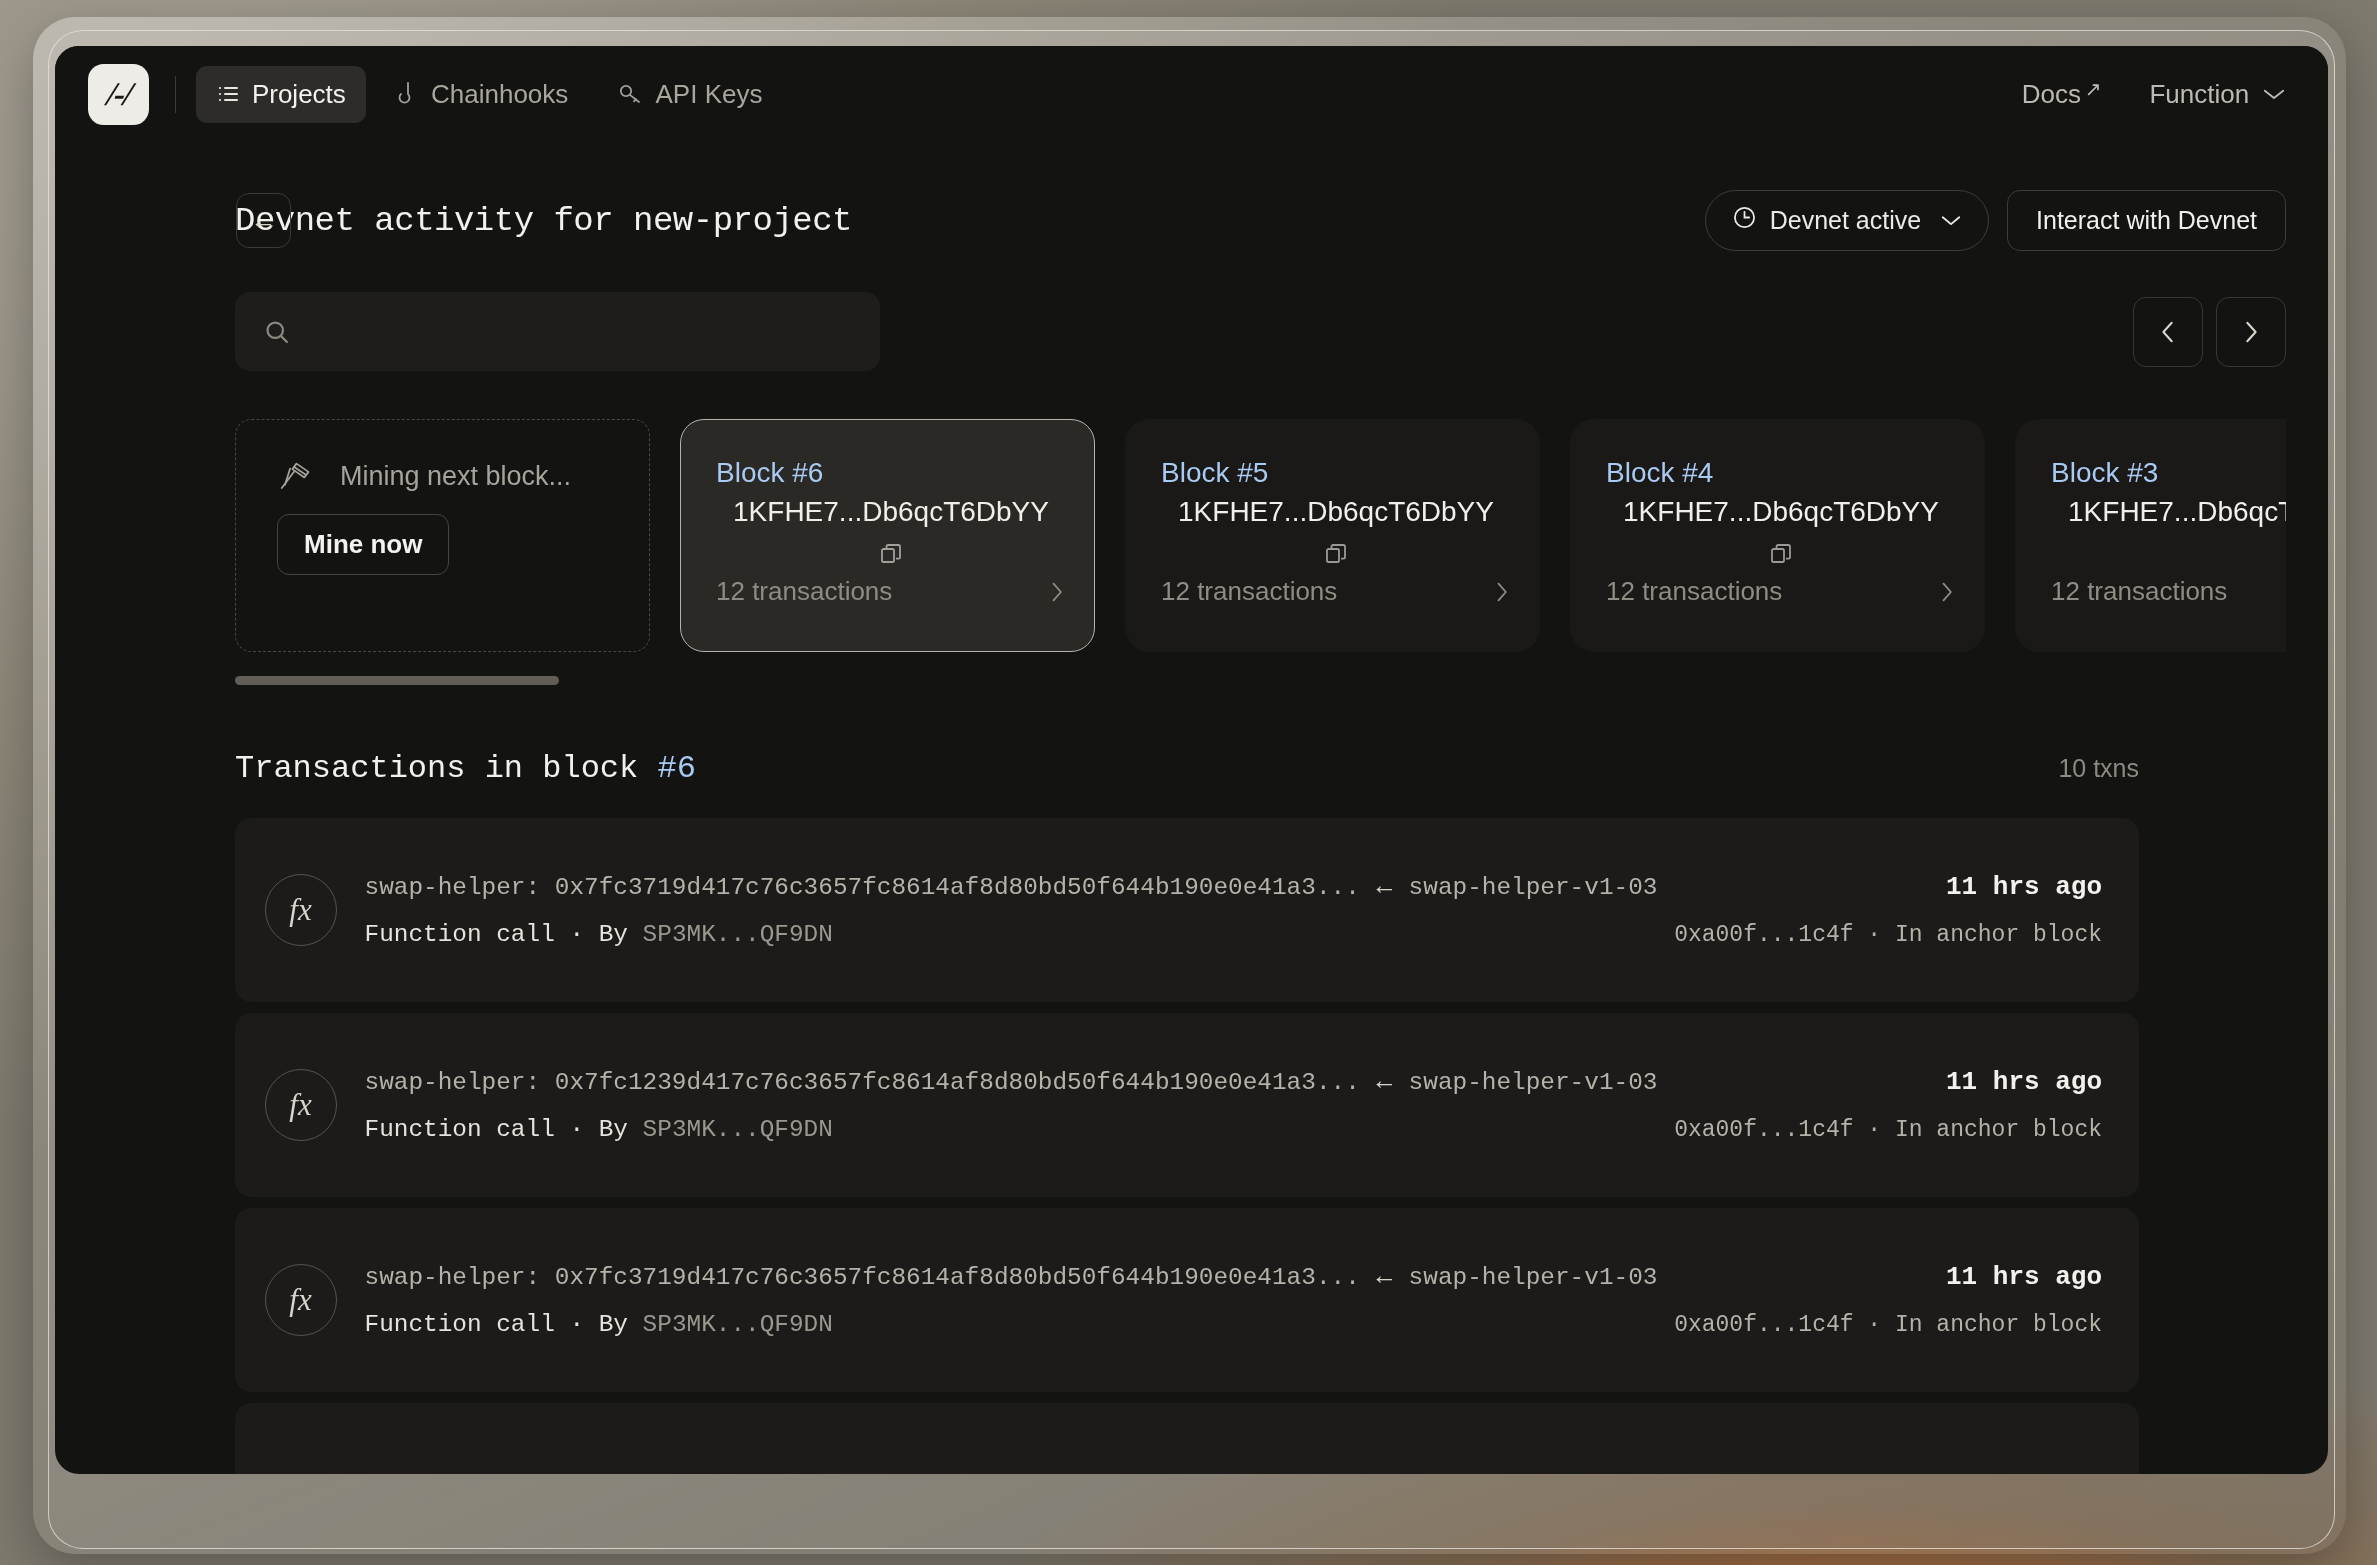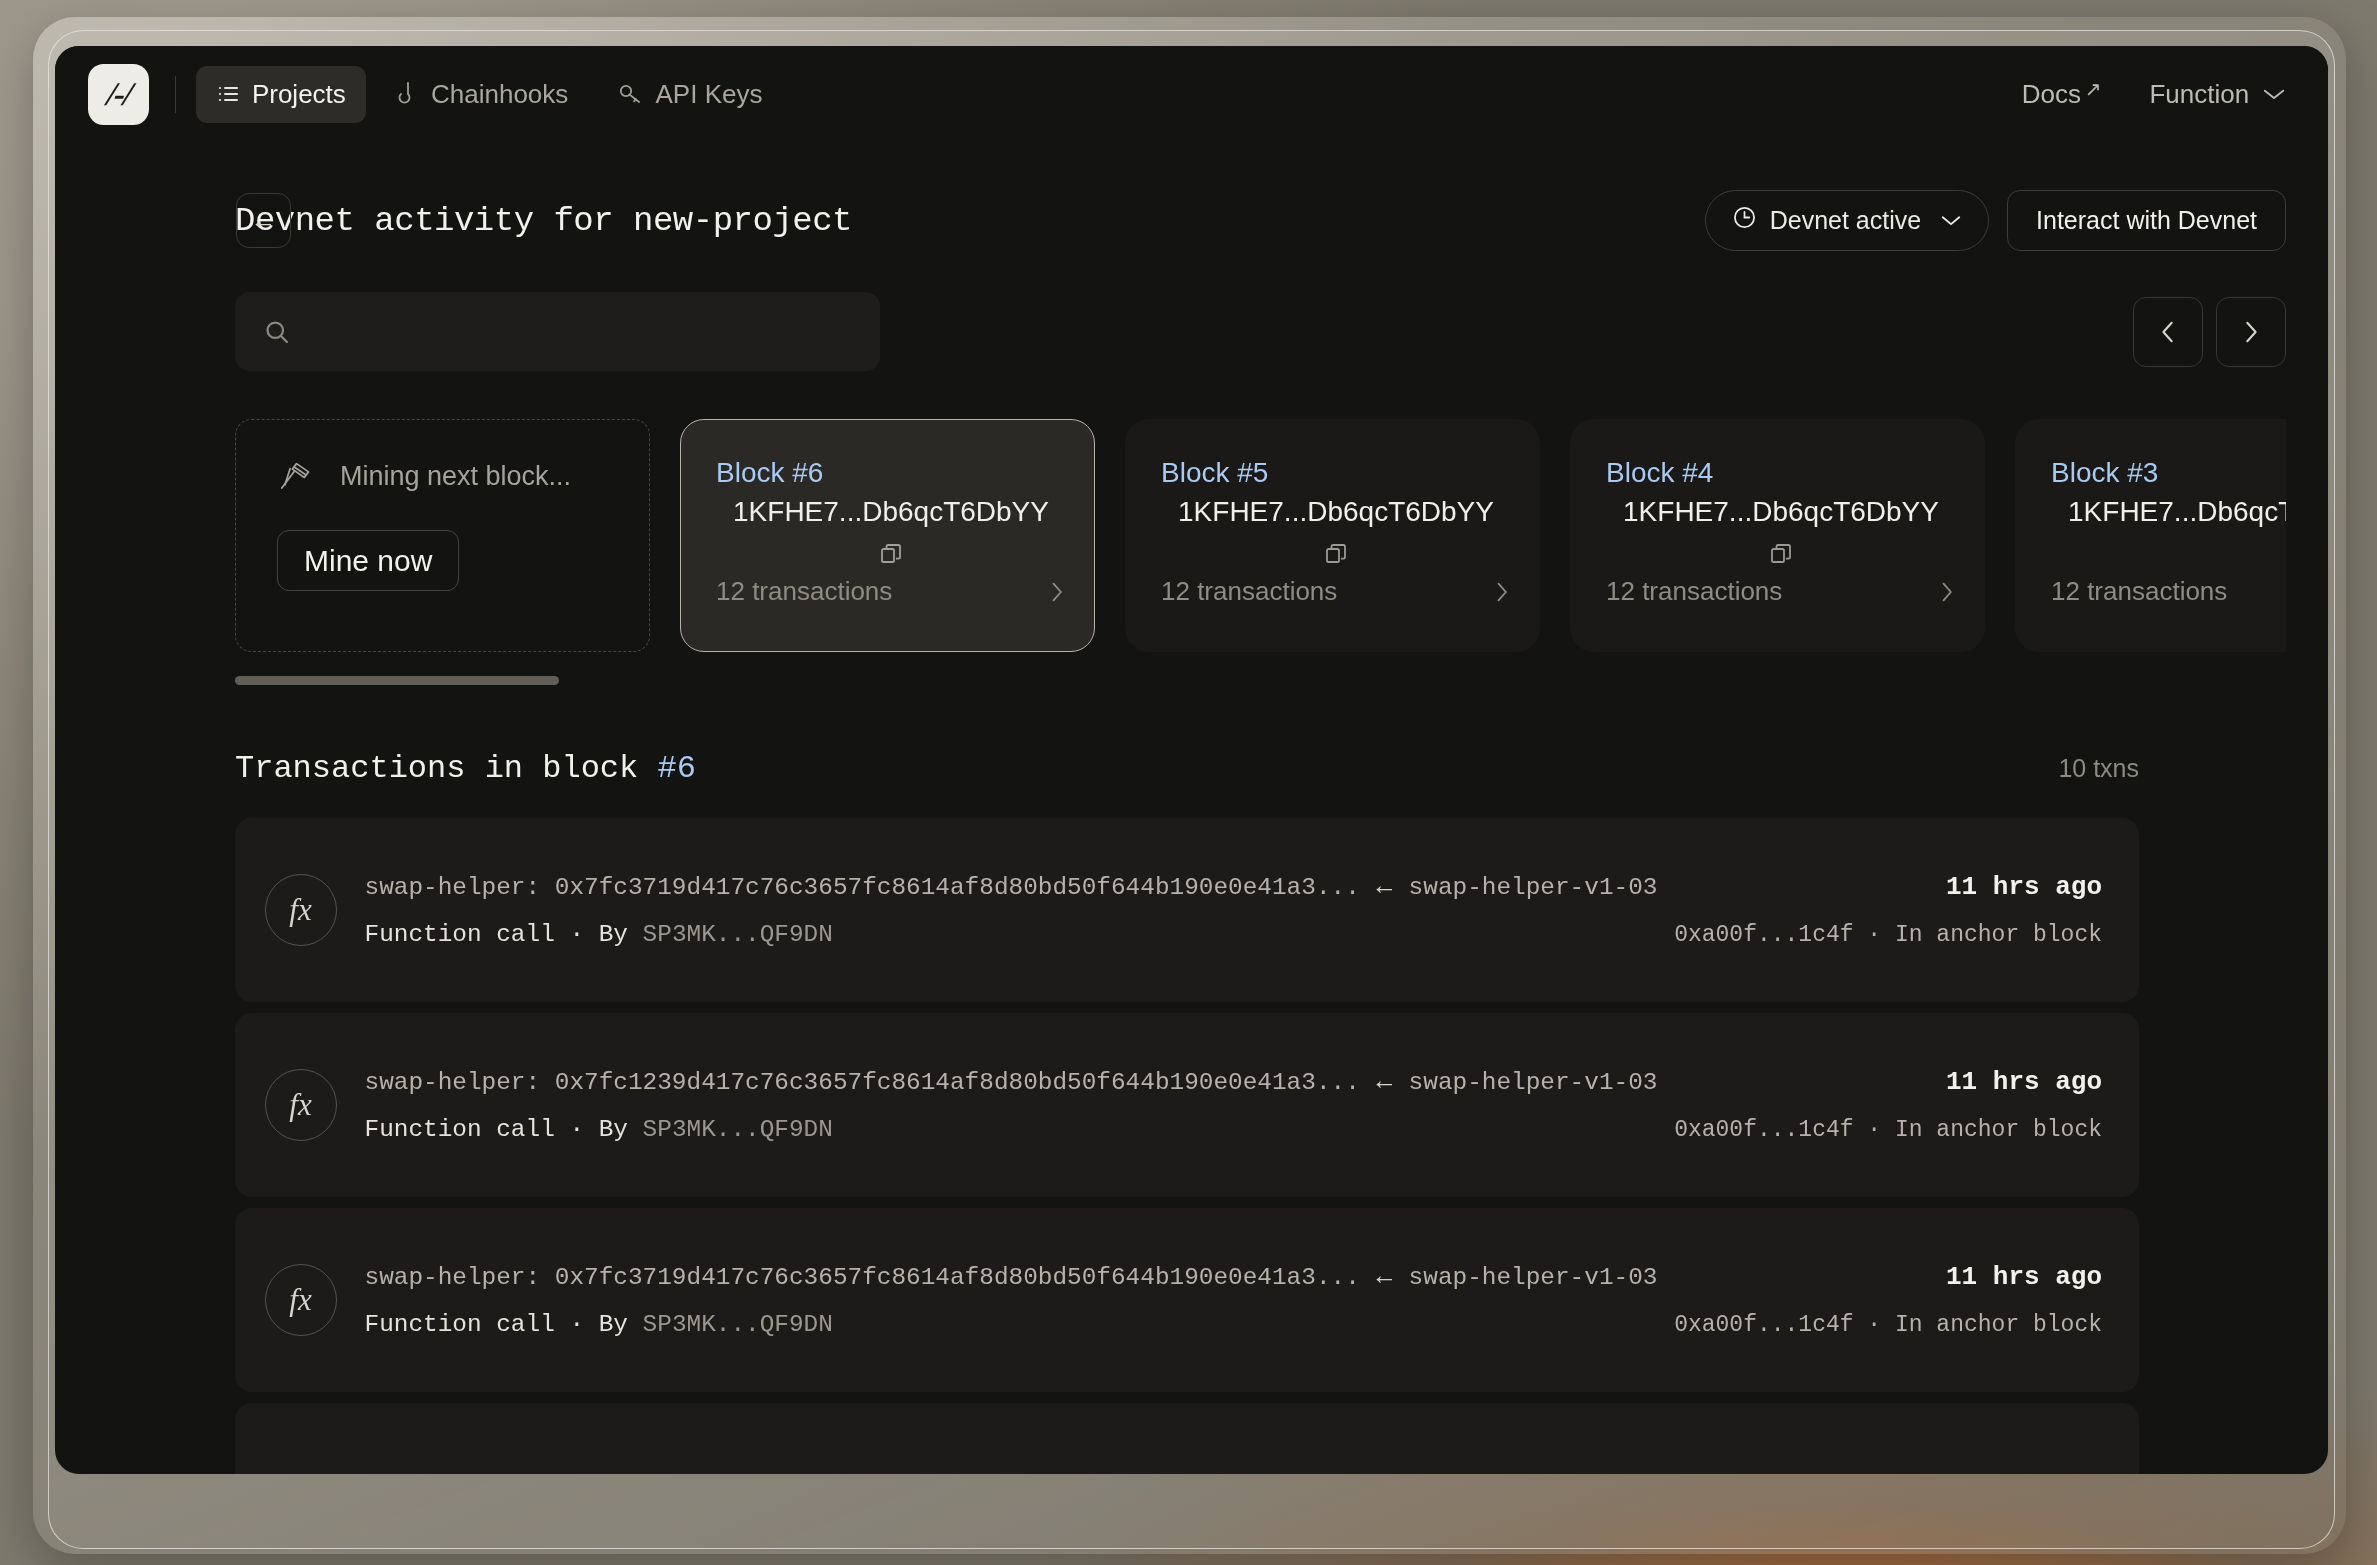--- a/index.html
+++ b/index.html
@@ -229,29 +229,29 @@
     border: 1.4px dashed #4a4843;
     border-radius: 16.6px;
     padding: 39px 0 0 41px;
   }
   .mining-row {
     display: flex; align-items: center; gap: 24px;
     color: #a6a39a;
     font-size: 27px;
   }
   .mine-btn {
-    margin-top: 36px;
+    margin-top: 20px;
     height: 61px;
     padding: 0 26px;
     border-radius: 12px;
     border: 1.4px solid #46443f;
     background: transparent;
     color: #f4f2ed;
-    font-size: 30px;
-    font-weight: 400;
+    font-size: 26px;
+    font-weight: 700;
     cursor: pointer;
   }
   .block-card {
     flex: 0 0 415px;
     height: 233px;
     border-radius: 24px;
     background: #1a1917;
     border: 1.4px solid transparent;
     padding: 37px 28px 0 35px;
     cursor: pointer;

